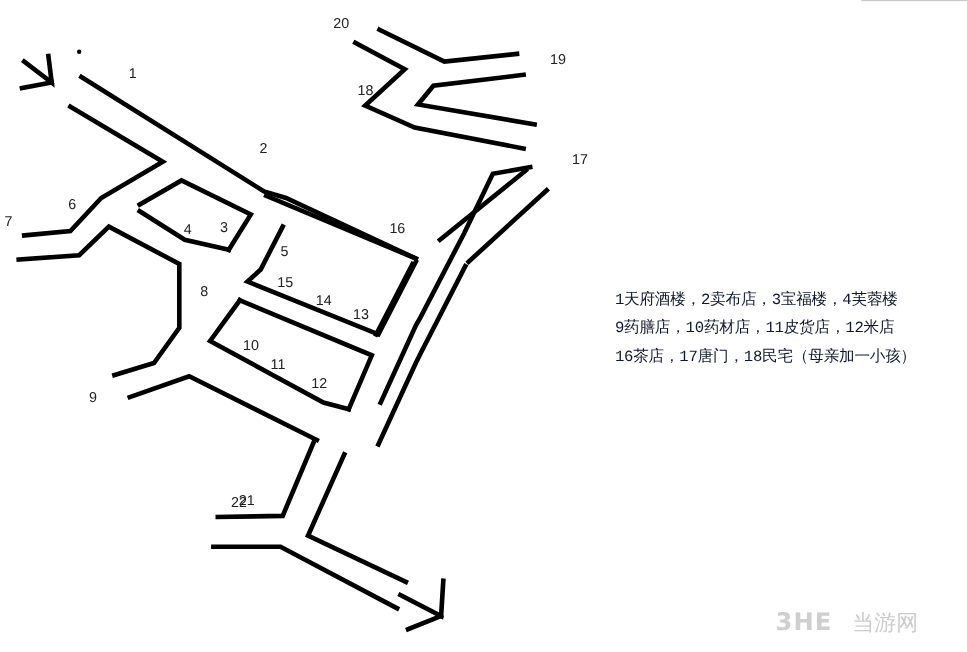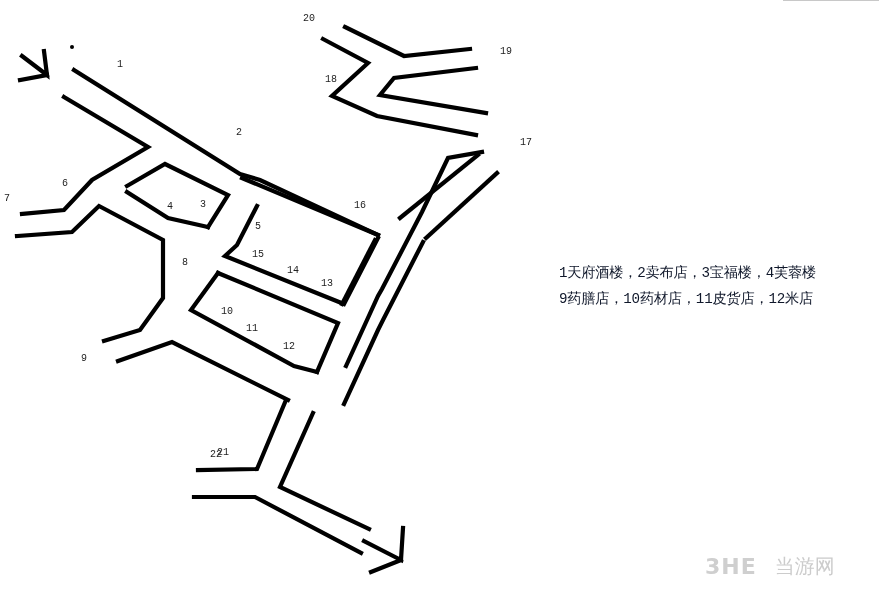--- a/index.html
+++ b/index.html
@@ -1,20 +1,20 @@
 <!DOCTYPE html>
 <html><head>
   <meta charset="utf-8">
   <style>
     html, body { margin: 0; padding: 0; background: #ffffff; }
     body { width: 879px; height: 593px; position: relative; overflow: hidden;
            font-family: "DejaVu Sans", sans-serif; }
     #map-svg { position: absolute; left: 0; top: 0; width: 879px; height: 593px; }
     #map-svg polyline, #map-svg line { fill: none; stroke: #000; stroke-width: 4.2; stroke-linecap: square; stroke-linejoin: miter; }
-    .num { position: absolute; font-family: Liberation Mono, monospace; font-size: 10px; color: #222; line-height: 1; }
+    .num { position: absolute; font-family: Liberation Sans, sans-serif; font-size: 13px; color: #222; line-height: 1; }
     .legend { position: absolute; left: 559px; top: 260px; }
     .legend-line { font-family: Liberation Mono, monospace; font-size: 14.2px; color: #0f172a; line-height: 26.2px; white-space: nowrap; letter-spacing: -0.2px; }
     .topbar { position: absolute; left: 783px; top: 0; width: 96px; height: 1px; background: #c8c8c8; }
     .watermark { position: absolute; left: 705px; top: 553px; display: flex; align-items: center; gap: 18px; color: #c9c9c9; }
     .wm-logo { font-family: "DejaVu Sans", sans-serif; font-weight: bold; font-size: 22px; letter-spacing: 1px; color: #cfcfcf; }
     .wm-text { font-family: "DejaVu Sans", sans-serif; font-size: 20px; color: #cccccc; }
   </style>
 </head>
 <body>
 
@@ -80,18 +80,19 @@
     <span class="num" style="left: 325px; top: 75px;">18</span>
     <span class="num" style="left: 500px; top: 47px;">19</span>
     <span class="num" style="left: 303px; top: 14px;">20</span>
     <span class="num" style="left: 217px; top: 448px;">21</span>
     <span class="num" style="left: 174px; top: 450px; margin-left: 36px;">22</span>
   </div>
 
 <div class="legend">
   <div class="legend-line">1天府酒楼，2卖布店，3宝福楼，4芙蓉楼</div>
   <div class="legend-line">9药膳店，10药材店，11皮货店，12米店</div>
+  <div class="legend-line">16茶店，17唐门，18民宅（母亲加一小孩）</div>
 </div>
 
 <div class="watermark">
   <span class="wm-logo">3HE</span>
   <span class="wm-text">当游网</span>
 </div>
 
 </body></html>

